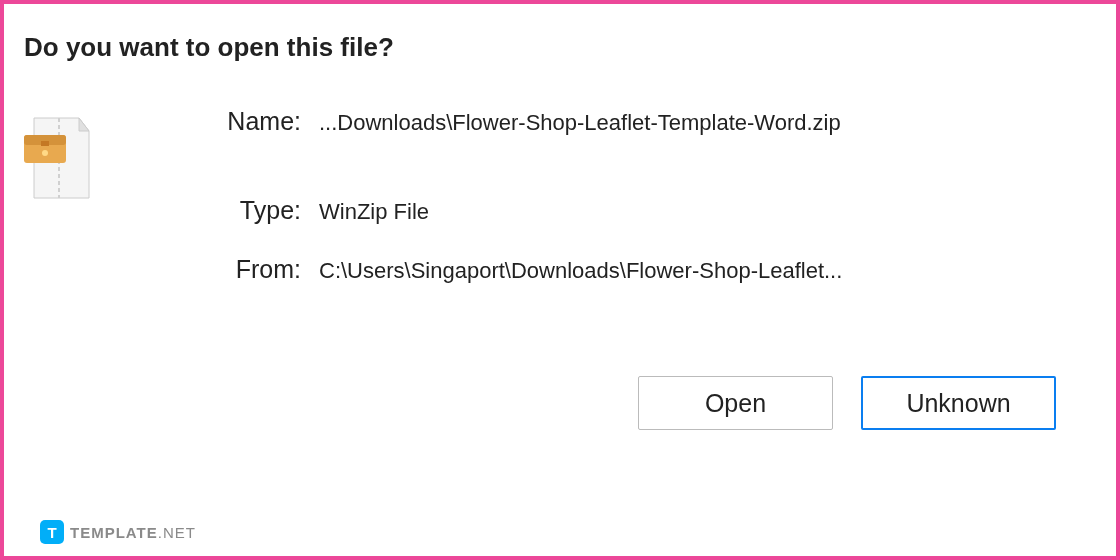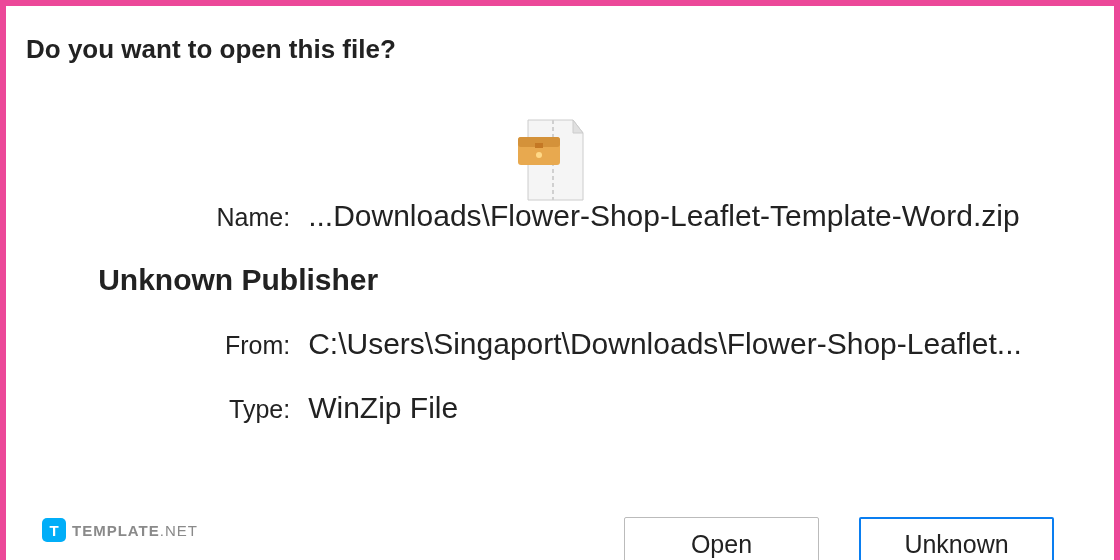--- a/index.html
+++ b/index.html
@@ -10,38 +10,37 @@
     body {
       font-family: 'Segoe UI', Arial, sans-serif;
       background: #fff;
       width: 1120px;
       height: 560px;
       position: relative;
     }
     .outer-frame {
       width: 1120px;
       height: 560px;
-      border: 6px solid #ec4899;
+      border: 4px solid #ec4899;
       background: #fff;
       position: relative;
     }
     .dialog {
       padding: 28px 20px 0 20px;
       background: #fff;
     }
     .dialog-title {
       font-size: 26px;
       font-weight: 700;
       color: #222;
       margin-bottom: 50px;
     }
     .content-row {
       display: flex;
-      align-items: center;
-      flex-direction: column;
+      align-items: flex-start;
     }
     .file-icon {
       width: 75px;
       height: 90px;
       margin-right: 10px;
       position: relative;
       flex-shrink: 0;
     }
     .file-icon svg {
       width: 100%;
@@ -57,30 +56,30 @@
       margin-bottom: 30px;
     }
     .detail-label {
       width: 210px;
       text-align: right;
       font-size: 25px;
       color: #222;
       padding-right: 18px;
     }
     .detail-value {
-      font-size: 30px;
+      font-size: 22px;
       color: #222;
     }
     .detail-value.bold {
       font-weight: 700;
     }
     .buttons {
       display: flex;
       justify-content: flex-end;
-      gap: 40px;
+      gap: 28px;
       margin-top: 62px;
       padding-right: 40px;
     }
     .btn {
       width: 195px;
       height: 54px;
       font-size: 25px;
       color: #222;
       background: #fff;
       border: 1px solid #bbb;
@@ -143,29 +142,28 @@
           <circle cx="21" cy="40" r="3" fill="#ffd987"></circle>
         </svg>
       </div>
 
       <div class="details">
         <div class="detail-row">
           <div class="detail-label">Name:</div>
           <div class="detail-value">...Downloads\Flower-Shop-Leaflet-Template-Word.zip</div>
         </div>
         <div class="detail-row">
-          <div class="detail-value bold">Unknown Publisher</div>
+        </div>
+        <div class="detail-row">
+          <div class="detail-label">Type:</div>
+          <div class="detail-value">WinZip File</div>
         </div>
         <div class="detail-row">
           <div class="detail-label">From:</div>
           <div class="detail-value">C:\Users\Singaport\Downloads\Flower-Shop-Leaflet...</div>
-        </div>
-        <div class="detail-row">
-          <div class="detail-label">Type:</div>
-          <div class="detail-value">WinZip File</div>
         </div>
       </div>
     </div>
 
     <div class="buttons">
       <button class="btn">Open</button>
       <button class="btn highlighted">Unknown</button>
     </div>
   </div>
 

